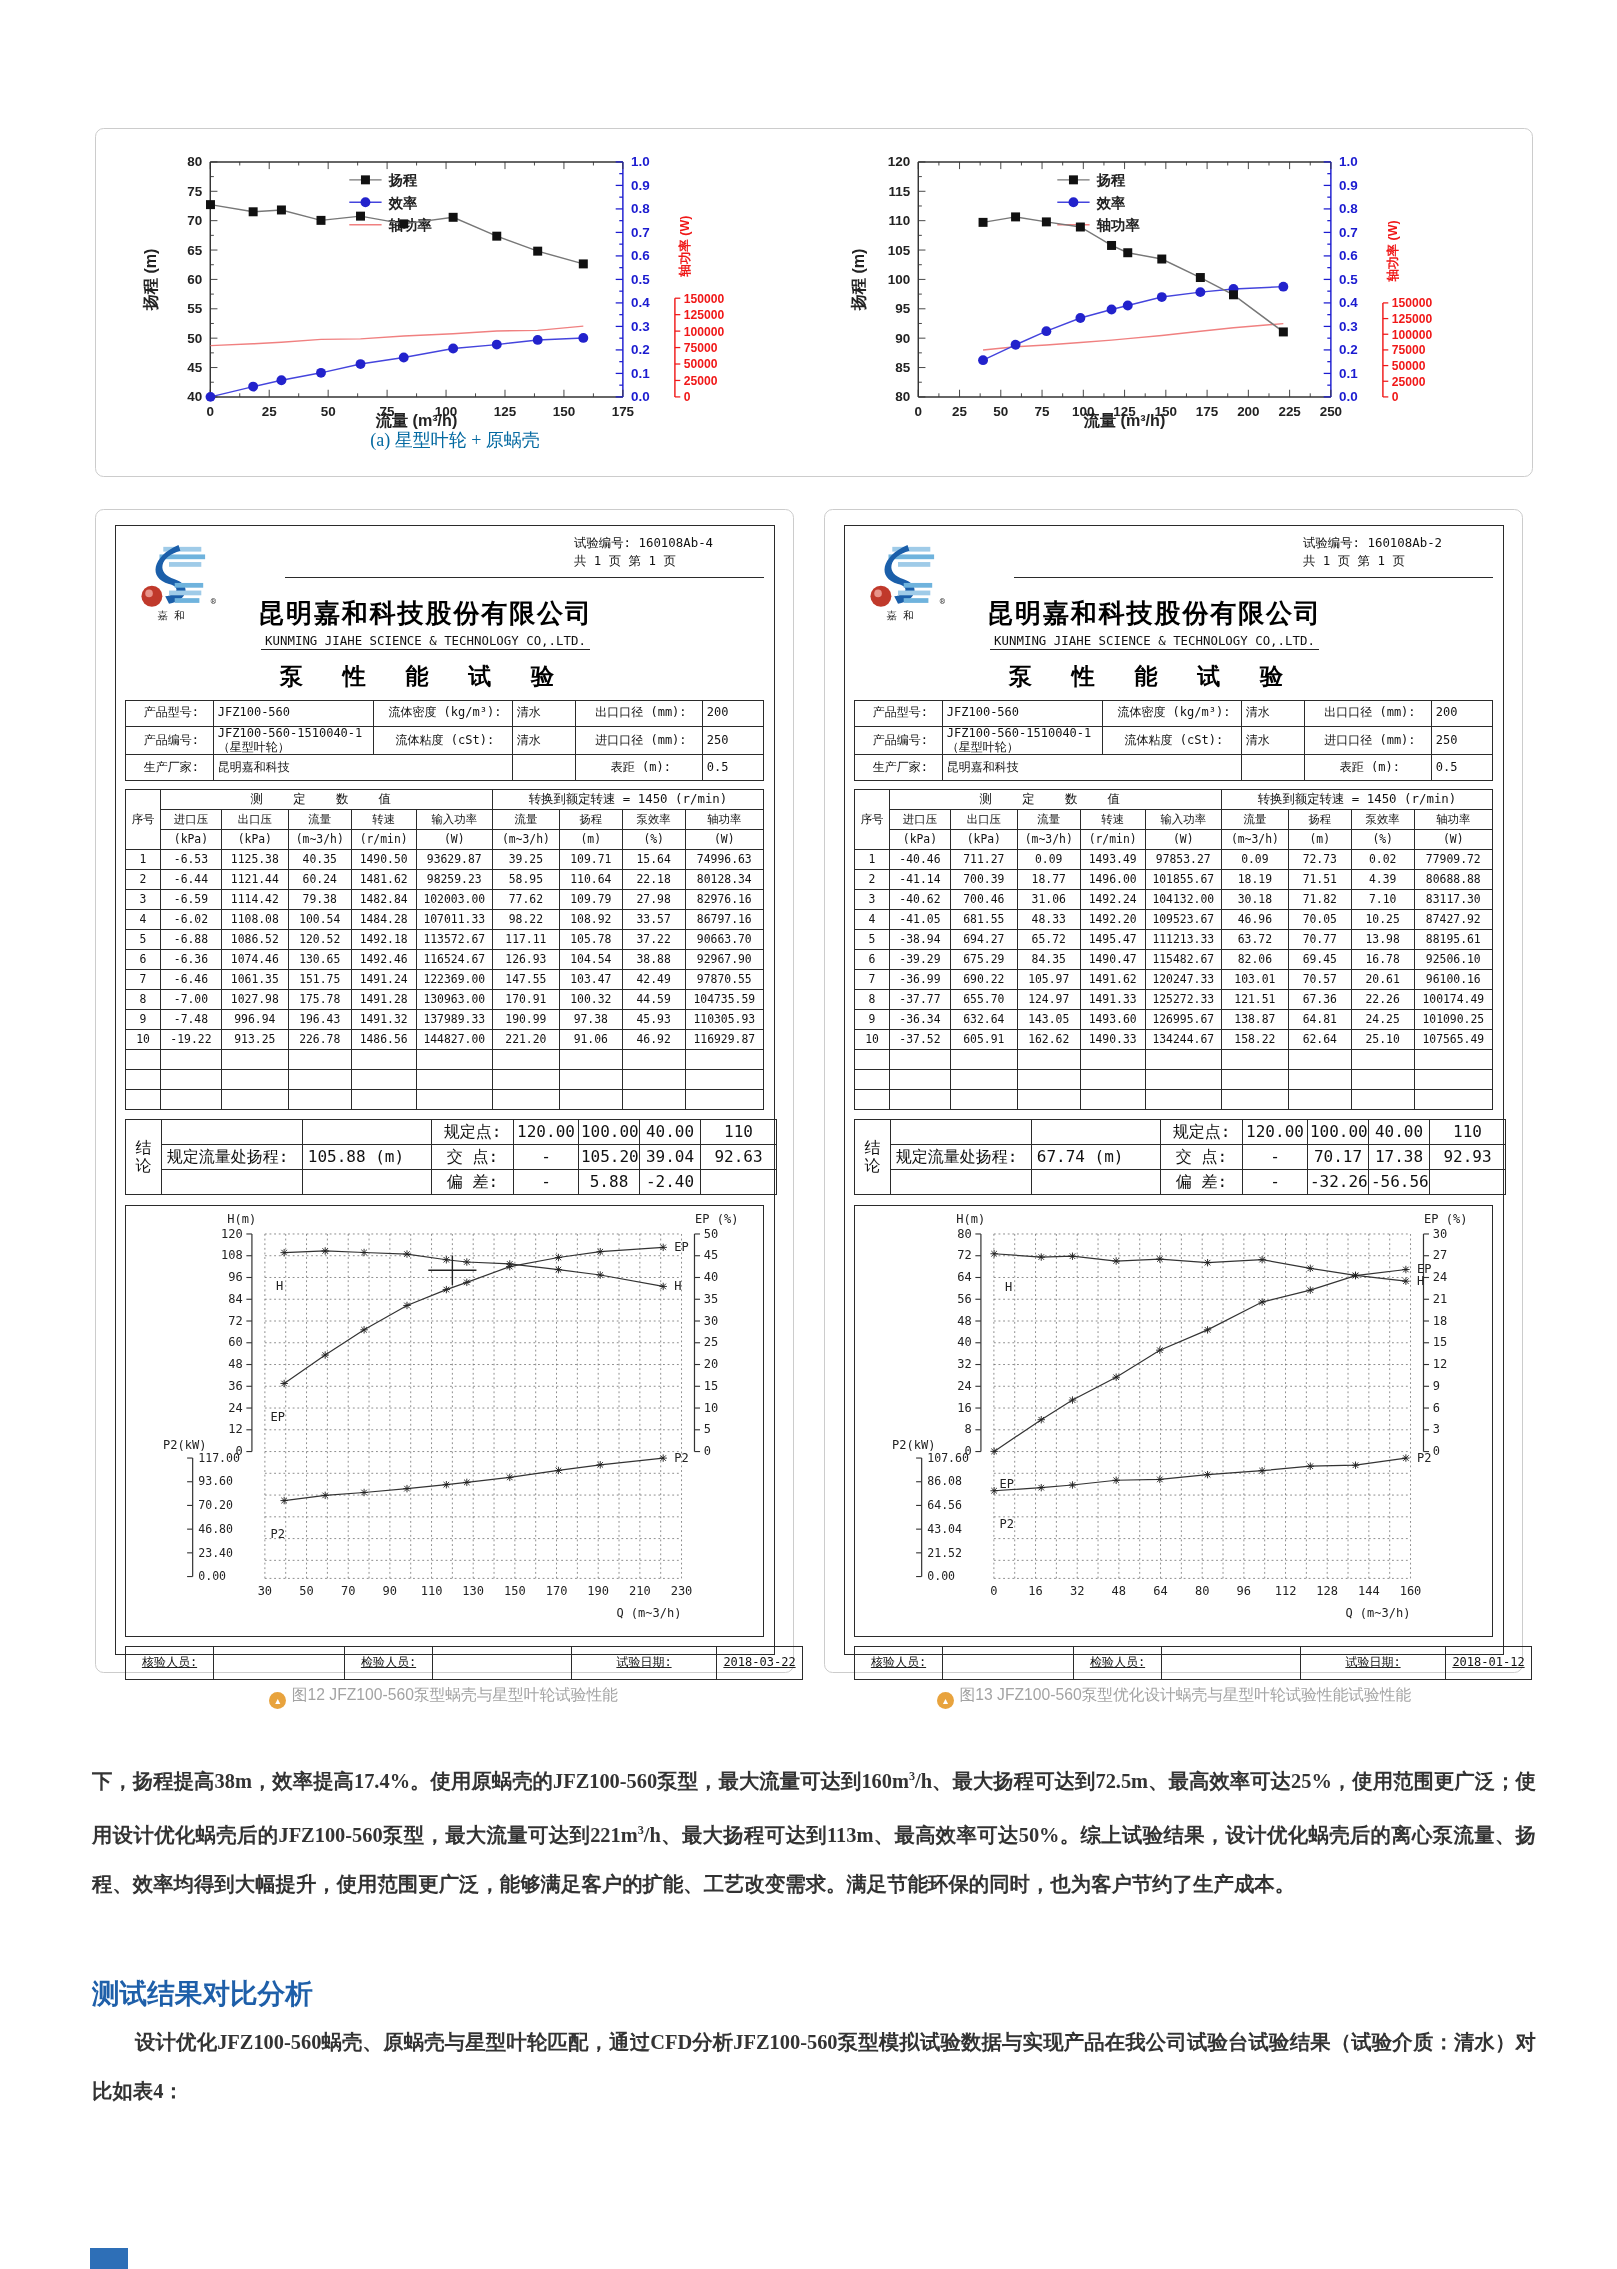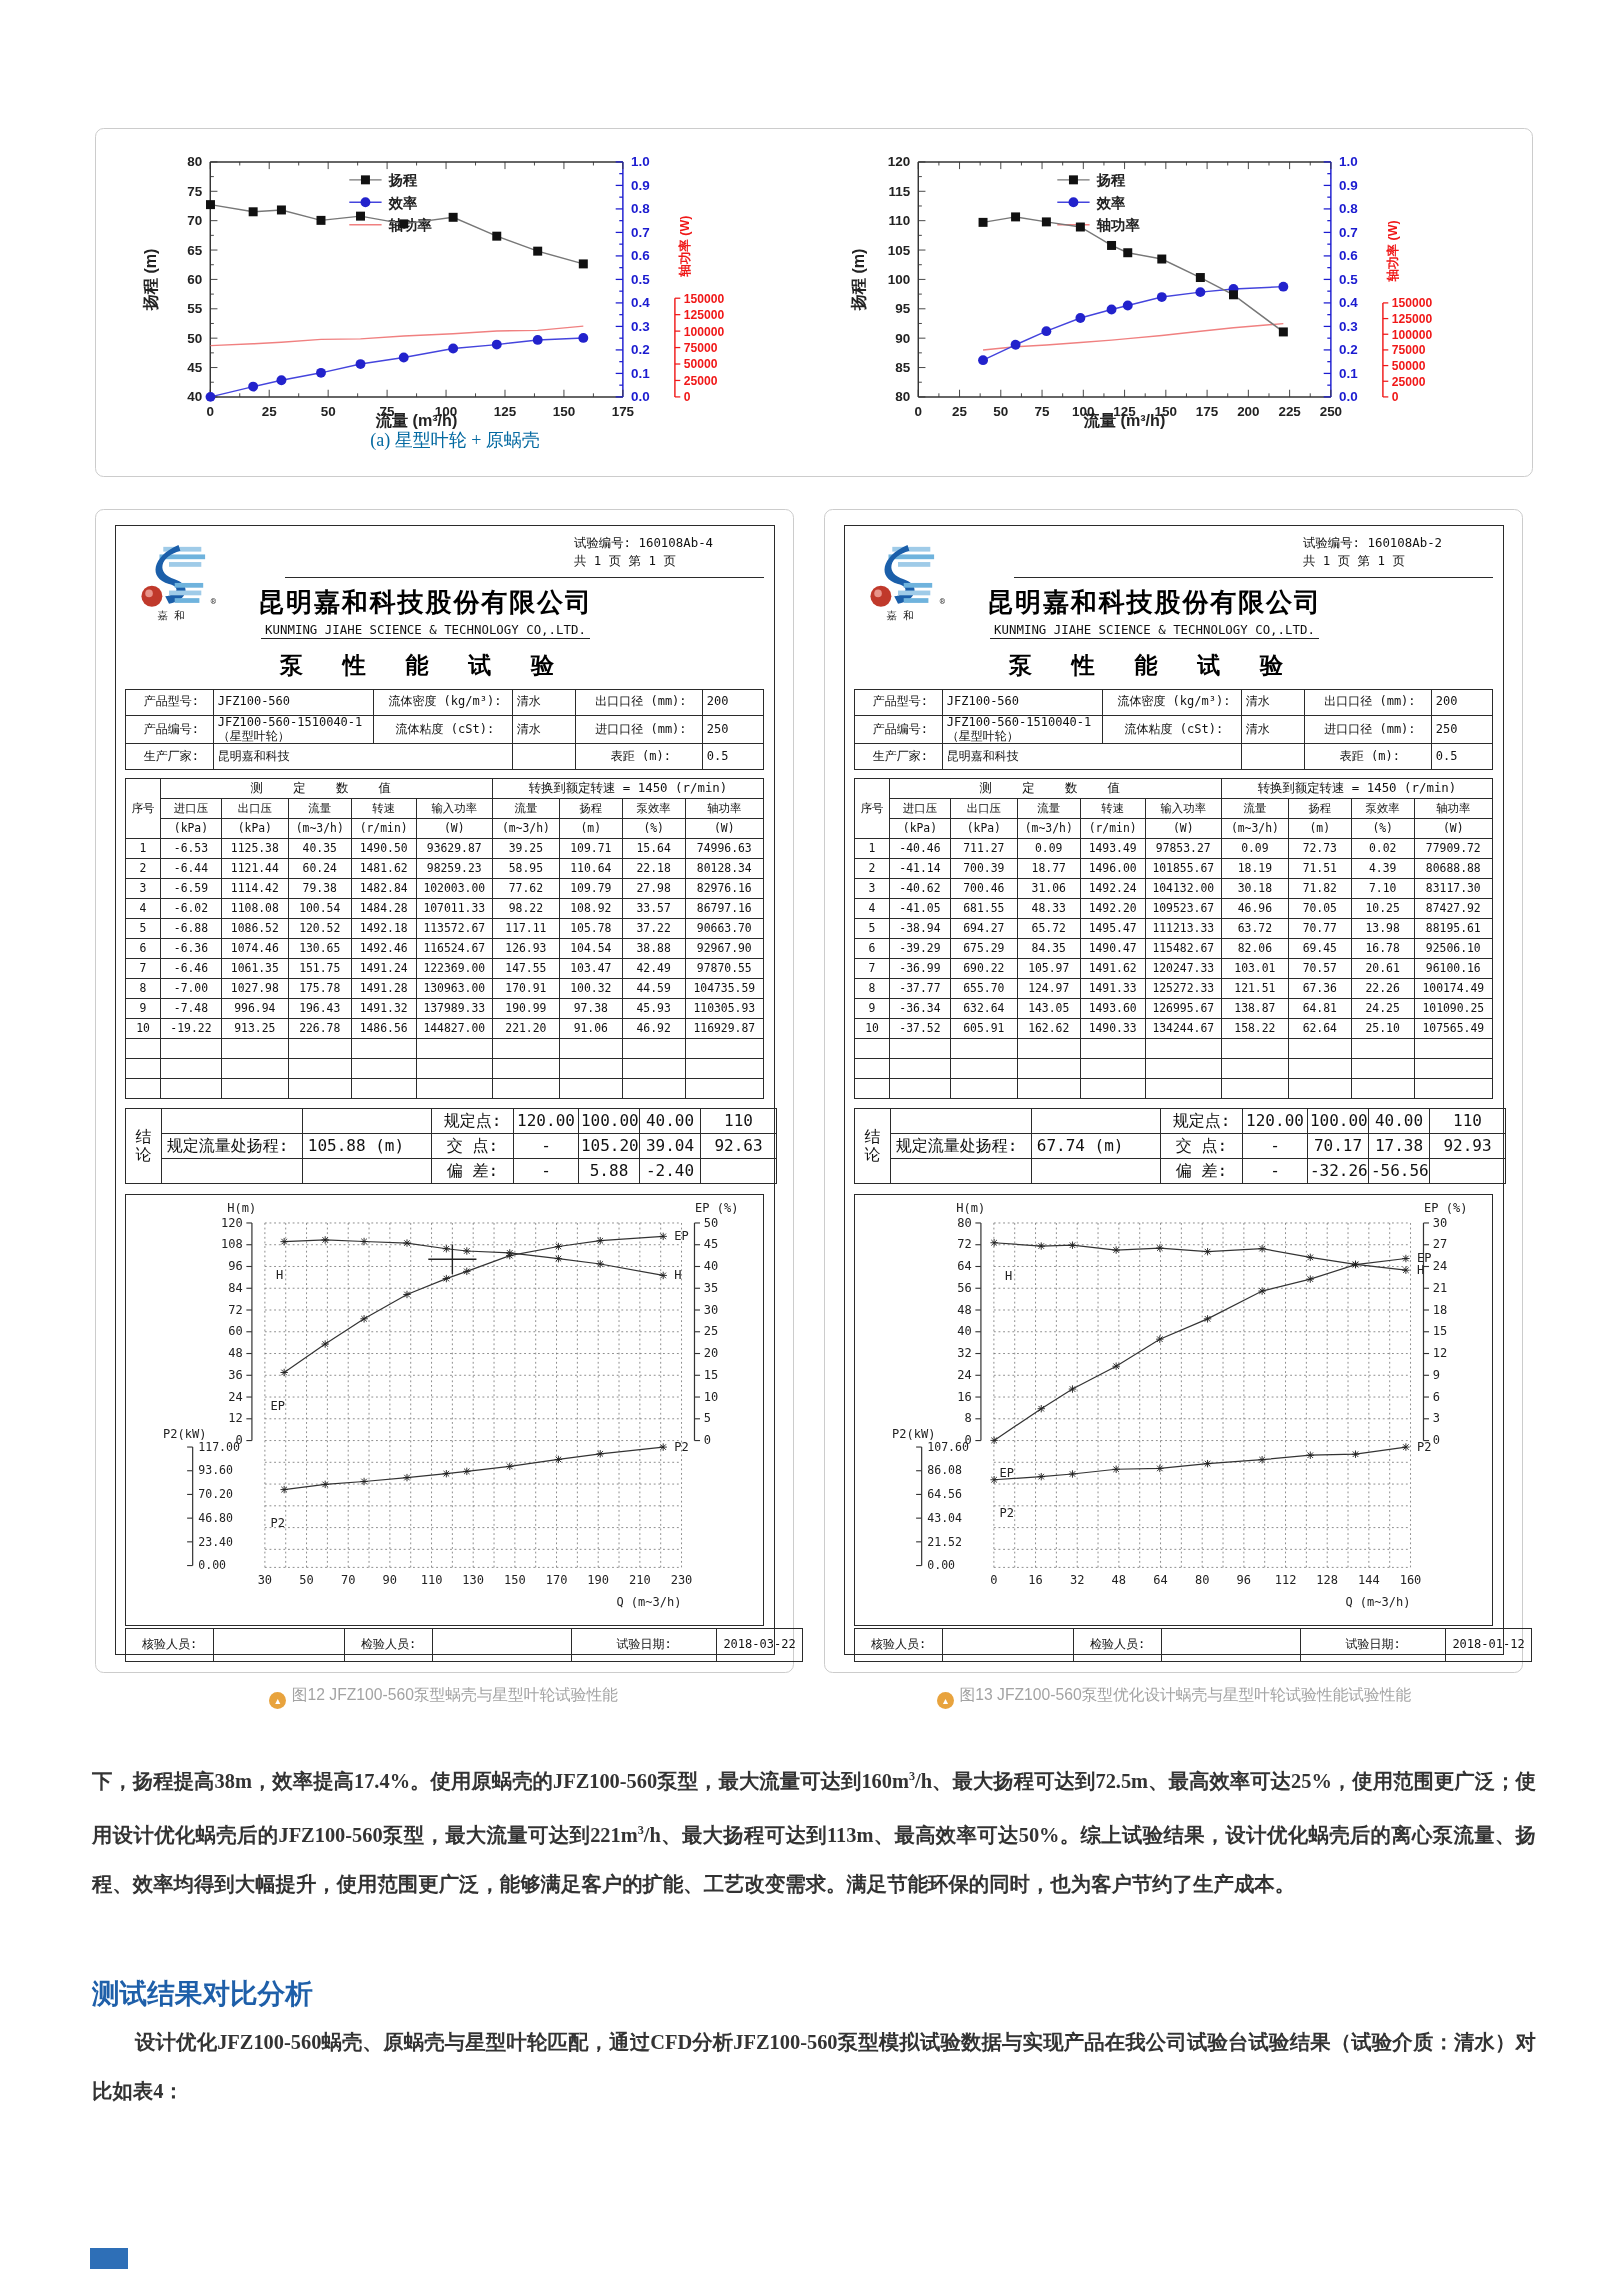--- a/index.html
+++ b/index.html
@@ -22,39 +22,39 @@
   
   .report-box{position:absolute;top:509px;width:697px;height:1162px;border:1px solid #cccccc;border-radius:8.6px;background:#fff;}
   #rbox0{left:95px;} #rbox1{left:824px;}
   .sheet{width:660px;margin:15px auto 0;border:1.9px solid #2b2b2b;box-sizing:border-box;padding:7.6px 9.5px;height:1130px;
     font-family:"DejaVu Sans Mono","Liberation Sans",monospace;}
   .sheet-header{position:relative;min-height:143px;}
   .logo{position:absolute;left:5.7px;top:7.6px;}
   .hdr-right{margin-left:160px;border-bottom:1.9px solid #2b2b2b;padding-bottom:6px;}
   .testno-block{text-align:left;font-size:12.4px;line-height:1.5;width:190px;margin-left:auto;color:#111;}
   .company-zone{margin-left:76px;margin-right:114px;text-align:center;}
-  .company-name{font-family:"Liberation Serif",serif;font-weight:bold;font-size:26px;letter-spacing:1.9px;color:#000;margin-top:7px;}
+  .company-name{font-family:"Liberation Serif",serif;font-weight:bold;font-size:26px;letter-spacing:1.9px;color:#000;margin-top:18px;}
   .company-en{display:inline-block;font-size:12.4px;border-bottom:1.4px solid #222;padding:0 3.8px 1px;margin-top:1.9px;color:#111;}
   .doc-title{font-family:"Liberation Serif",serif;font-weight:bold;font-size:23px;letter-spacing:17px;margin-top:11.4px;color:#000;}
   table{border-collapse:collapse;table-layout:fixed;width:100%;}
   td{border:1px solid #2b2b2b;font-size:11.4px;text-align:center;padding:0 1.9px;height:19px;line-height:1.15;
      overflow:hidden;color:#111;}
   .info-table{margin-top:7.6px;}
   .info-table td{height:25px;font-size:12px;}
   .info-table .lbl{text-align:center;padding-left:5.7px;}
   .info-table .val{text-align:left;padding-left:3.8px;}
   .main-table{margin-top:7.6px;}
   .main-table .grp{letter-spacing:11.4px;font-size:12.4px;}
   .main-table .grp2{font-size:12.4px;}
   .concl-table{margin-top:9.5px;}
   .concl-table td{height:24px;font-size:16px;}
   .chart-frame{margin-top:9.5px;border:1.4px solid #2b2b2b;height:430px;}
   .repchart{width:100%;height:100%;}
   .repchart text{font-family:"DejaVu Sans Mono",monospace;}
-  .foot-table{margin-top:2px;}
+  .foot-table{margin-top:9px;text-decoration:underline;}
   .foot-table td{height:32px;font-size:12px;}
   .foot-table .lbl{text-align:center;}
 
   
   .report-caption{position:absolute;top:1685px;text-align:center;color:#a3a3a3;font-size:15.7px;}
   #cap12{left:95px;width:697px;} #cap13{left:789px;width:770px;}
 
   
   .bodytext{position:absolute;left:92px;width:1444px;font-family:"Liberation Serif",serif;font-weight:bold;
     font-size:20.4px;line-height:49px;color:#333;text-align:justify;margin:0;}

